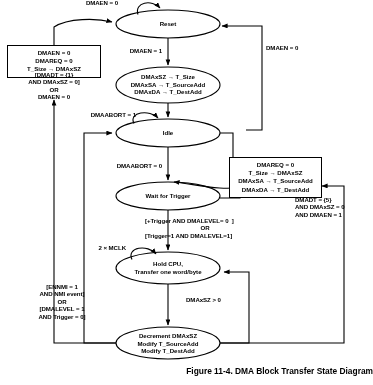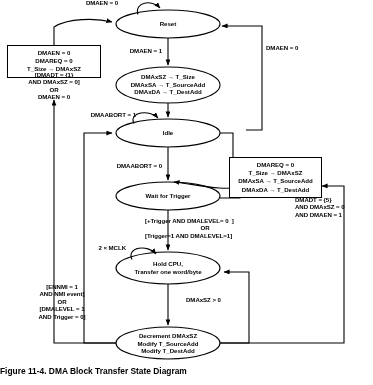--- a/index.html
+++ b/index.html
@@ -56,21 +56,21 @@
     text-align: center;
     white-space: pre;
     box-sizing: border-box;
     padding: 3px 4px;
   }
   .caption {
     position: absolute;
     left: 0;
     top: 366px;
     width: 373px;
-    text-align: left;
+    text-align: right;
     font-family: "Liberation Sans", sans-serif;
     font-weight: bold;
     font-size: 8.4px;
     color: #000000;
     white-space: pre;
   }
 </style>
 </head>
 <body>
 

